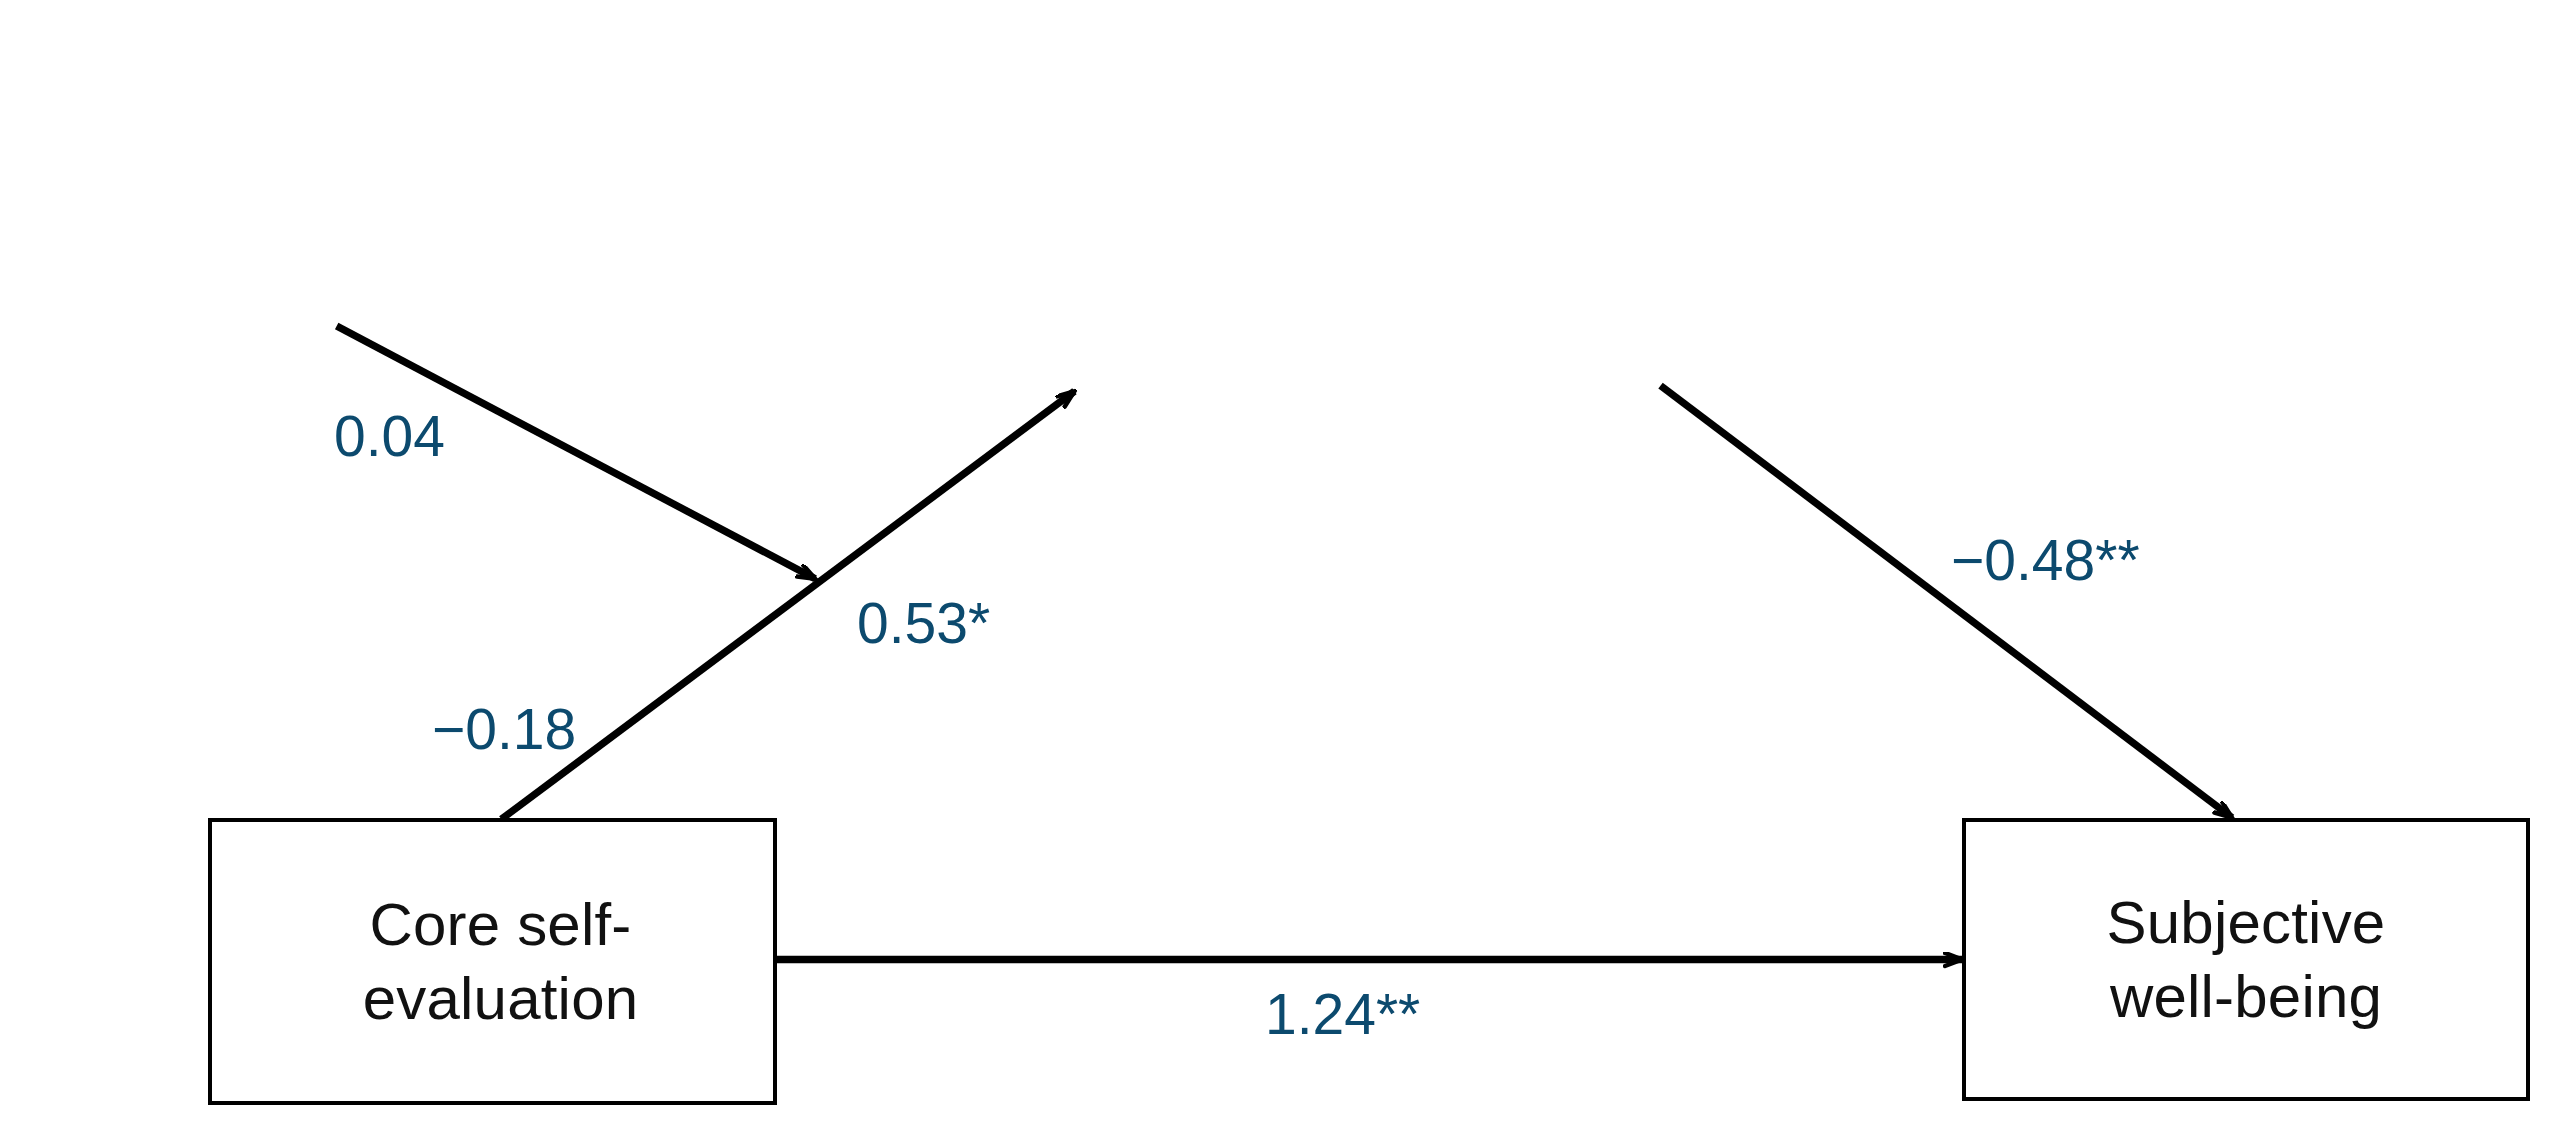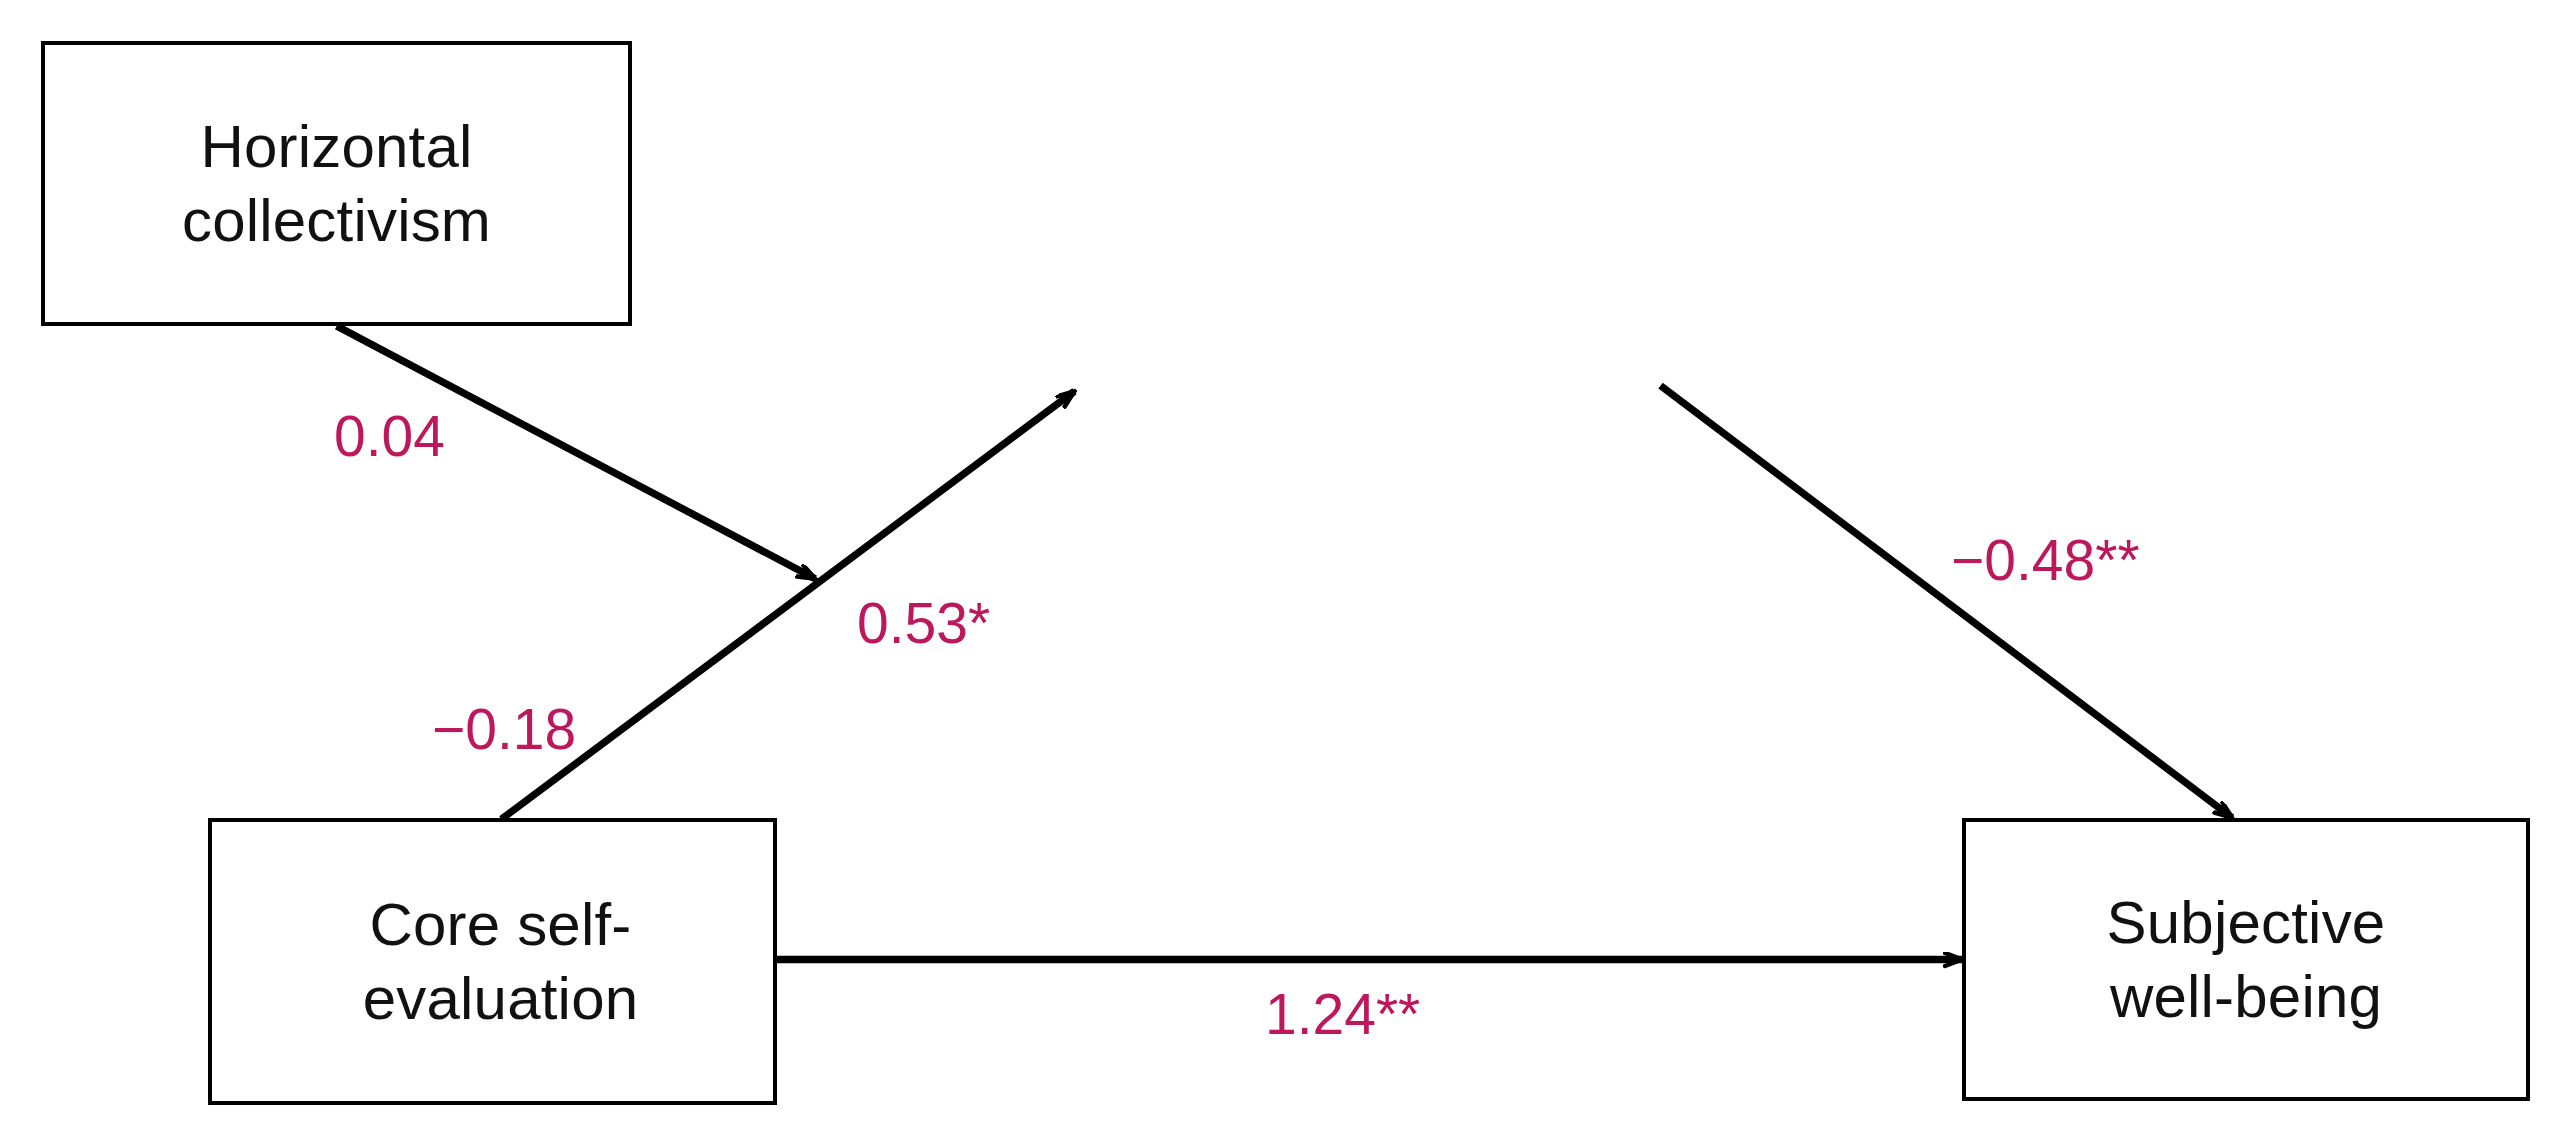--- a/index.html
+++ b/index.html
@@ -40,21 +40,21 @@
     line-height: 1.22;
     color: #111111;
     letter-spacing: 0.2px;
     white-space: pre-line;
   }
   .path-label {
     position: absolute;
     font-family: "Liberation Sans", sans-serif;
     font-size: 57px;
     line-height: 1.0;
-    color: #be185d;
+    color: #0c4a6e;
     white-space: nowrap;
   }
 </style>
 </head>
 <body>
 
 <div id="diagram-root">
 
   <svg id="diagram-svg" viewBox="0 0 3160 1396" xmlns="http://www.w3.org/2000/svg">
     <defs>
@@ -65,24 +65,20 @@
 
     <line x1="615" y1="1005" x2="1318" y2="480" stroke="#000000" stroke-width="9" marker-end="url(#arrowhead-open)"></line>
 
     <line x1="413" y1="400" x2="1000" y2="710" stroke="#000000" stroke-width="9" marker-end="url(#arrowhead-open)"></line>
 
     <line x1="2037" y1="473" x2="2738" y2="1003" stroke="#000000" stroke-width="9" marker-end="url(#arrowhead-open)"></line>
 
     <line x1="952" y1="1177" x2="2407" y2="1177" stroke="#000000" stroke-width="9" marker-end="url(#arrowhead-open)"></line>
   </svg>
 
-  <div class="node-box" style="left:41px; top:41px; width:591px; height:285px;">
-    <div class="node-label">Horizontal
-collectivism</div>
-  </div>
 
 
   <div class="node-box" style="left:208px; top:818px; width:569px; height:287px;padding-left:16px;">
     <div class="node-label">Core self-
 evaluation</div>
   </div>
 
   <div class="node-box" style="left:1962px; top:818px; width:568px; height:283px;">
     <div class="node-label">Subjective
 well-being</div>

